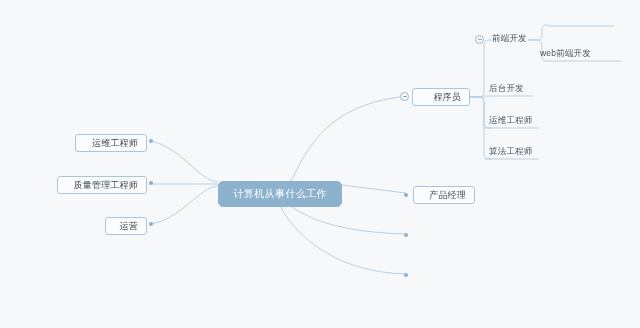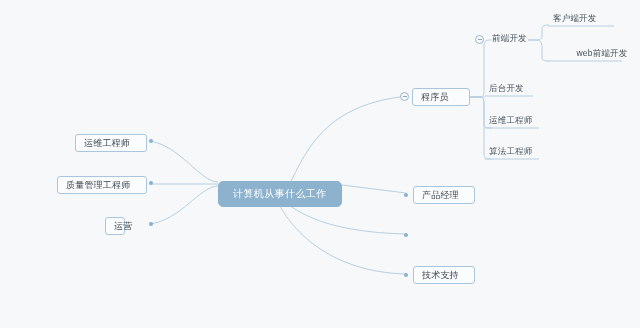--- a/index.html
+++ b/index.html
@@ -27,21 +27,21 @@
     top: 0;
     width: 640px;
     height: 328px;
     pointer-events: none;
   }
   .node {
     position: absolute;
     box-sizing: border-box;
     display: flex;
     align-items: center;
-    justify-content: flex-start;
+    justify-content: flex-end;
     white-space: nowrap;
   }
   .node-box {
     border: 1px solid #a9c6de;
     border-radius: 3px;
     background: #fbfcfd;
     color: #3c4750;
     font-size: 9px;
     height: 18px;
     padding: 0 8px;
@@ -141,60 +141,54 @@
   <div class="node node-box" style="left:75px; top:134px; width:72px;">
     <span>运维工程师</span>
   </div>
   <span class="dot" style="left:149px; top:139px;"></span>
 
   <div class="node node-box" style="left:57px; top:176px; width:90px;">
     <span>质量管理工程师</span>
   </div>
   <span class="dot" style="left:149px; top:181px;"></span>
 
-  <div class="node node-box" style="left:105px; top:217px; width:20px;">
+  <div class="node node-box" style="left:105px; top:217px; width:42px;">
     <span>运营</span>
   </div>
   <span class="dot" style="left:149px; top:222px;"></span>
 
   <span class="toggle" style="left:400px; top:92px;"></span>
   <div class="node node-box" style="left:412px; top:88px; width:58px;">
     <span>程序员</span>
   </div>
 
   <div class="node node-box" style="left:413px; top:186px; width:62px;">
     <span>产品经理</span>
   </div>
   <span class="dot" style="left:404px; top:193px;"></span>
 
   <span class="dot" style="left:404px; top:233px;"></span>
 
-  <div class="node node-box" style="left:413px; top:266px; width:62px;">
-    <span>技术支持</span>
-  </div>
   <span class="dot" style="left:404px; top:273px;"></span>
 
   <span class="toggle" style="left:475px; top:35px;"></span>
   <div class="node node-leaf-text" style="left:490px; top:32px; width:46px; justify-content:flex-start;">
     <span>前端开发</span>
   </div>
 
   <div class="node node-leaf-text" style="left:487px; top:82px; width:48px; justify-content:flex-start;">
     <span>后台开发</span>
   </div>
 
   <div class="node node-leaf-text" style="left:487px; top:114px; width:54px; justify-content:flex-start;">
     <span>运维工程师</span>
   </div>
 
   <div class="node node-leaf-text" style="left:487px; top:145px; width:54px; justify-content:flex-start;">
     <span>算法工程师</span>
   </div>
 
-  <div class="node node-leaf-text" style="left:551px; top:12px; width:64px; justify-content:flex-start;">
-    <span>客户端开发</span>
-  </div>
 
-  <div class="node node-leaf-text" style="left:566px; top:47px; width:72px; justify-content:center;">
+  <div class="node node-leaf-text" style="left:521px; top:47px; width:72px; justify-content:flex-end;">
     <span>web前端开发</span>
   </div>
 
 </div>
 
 </body></html>

